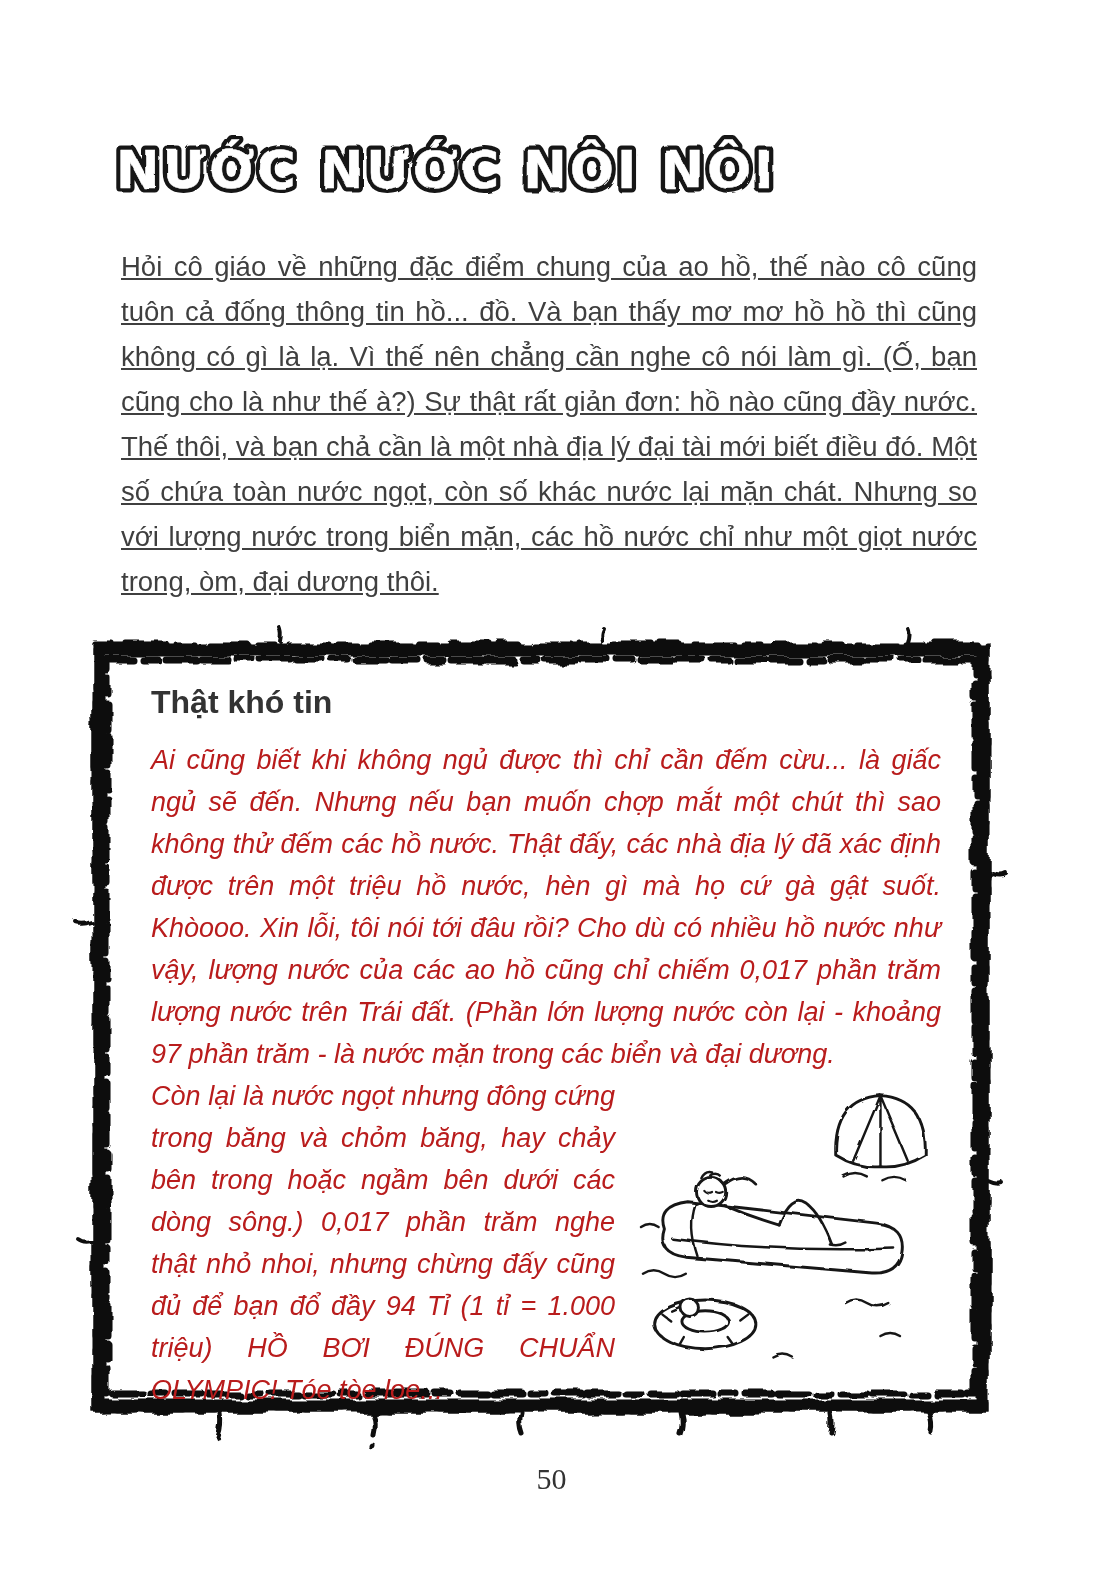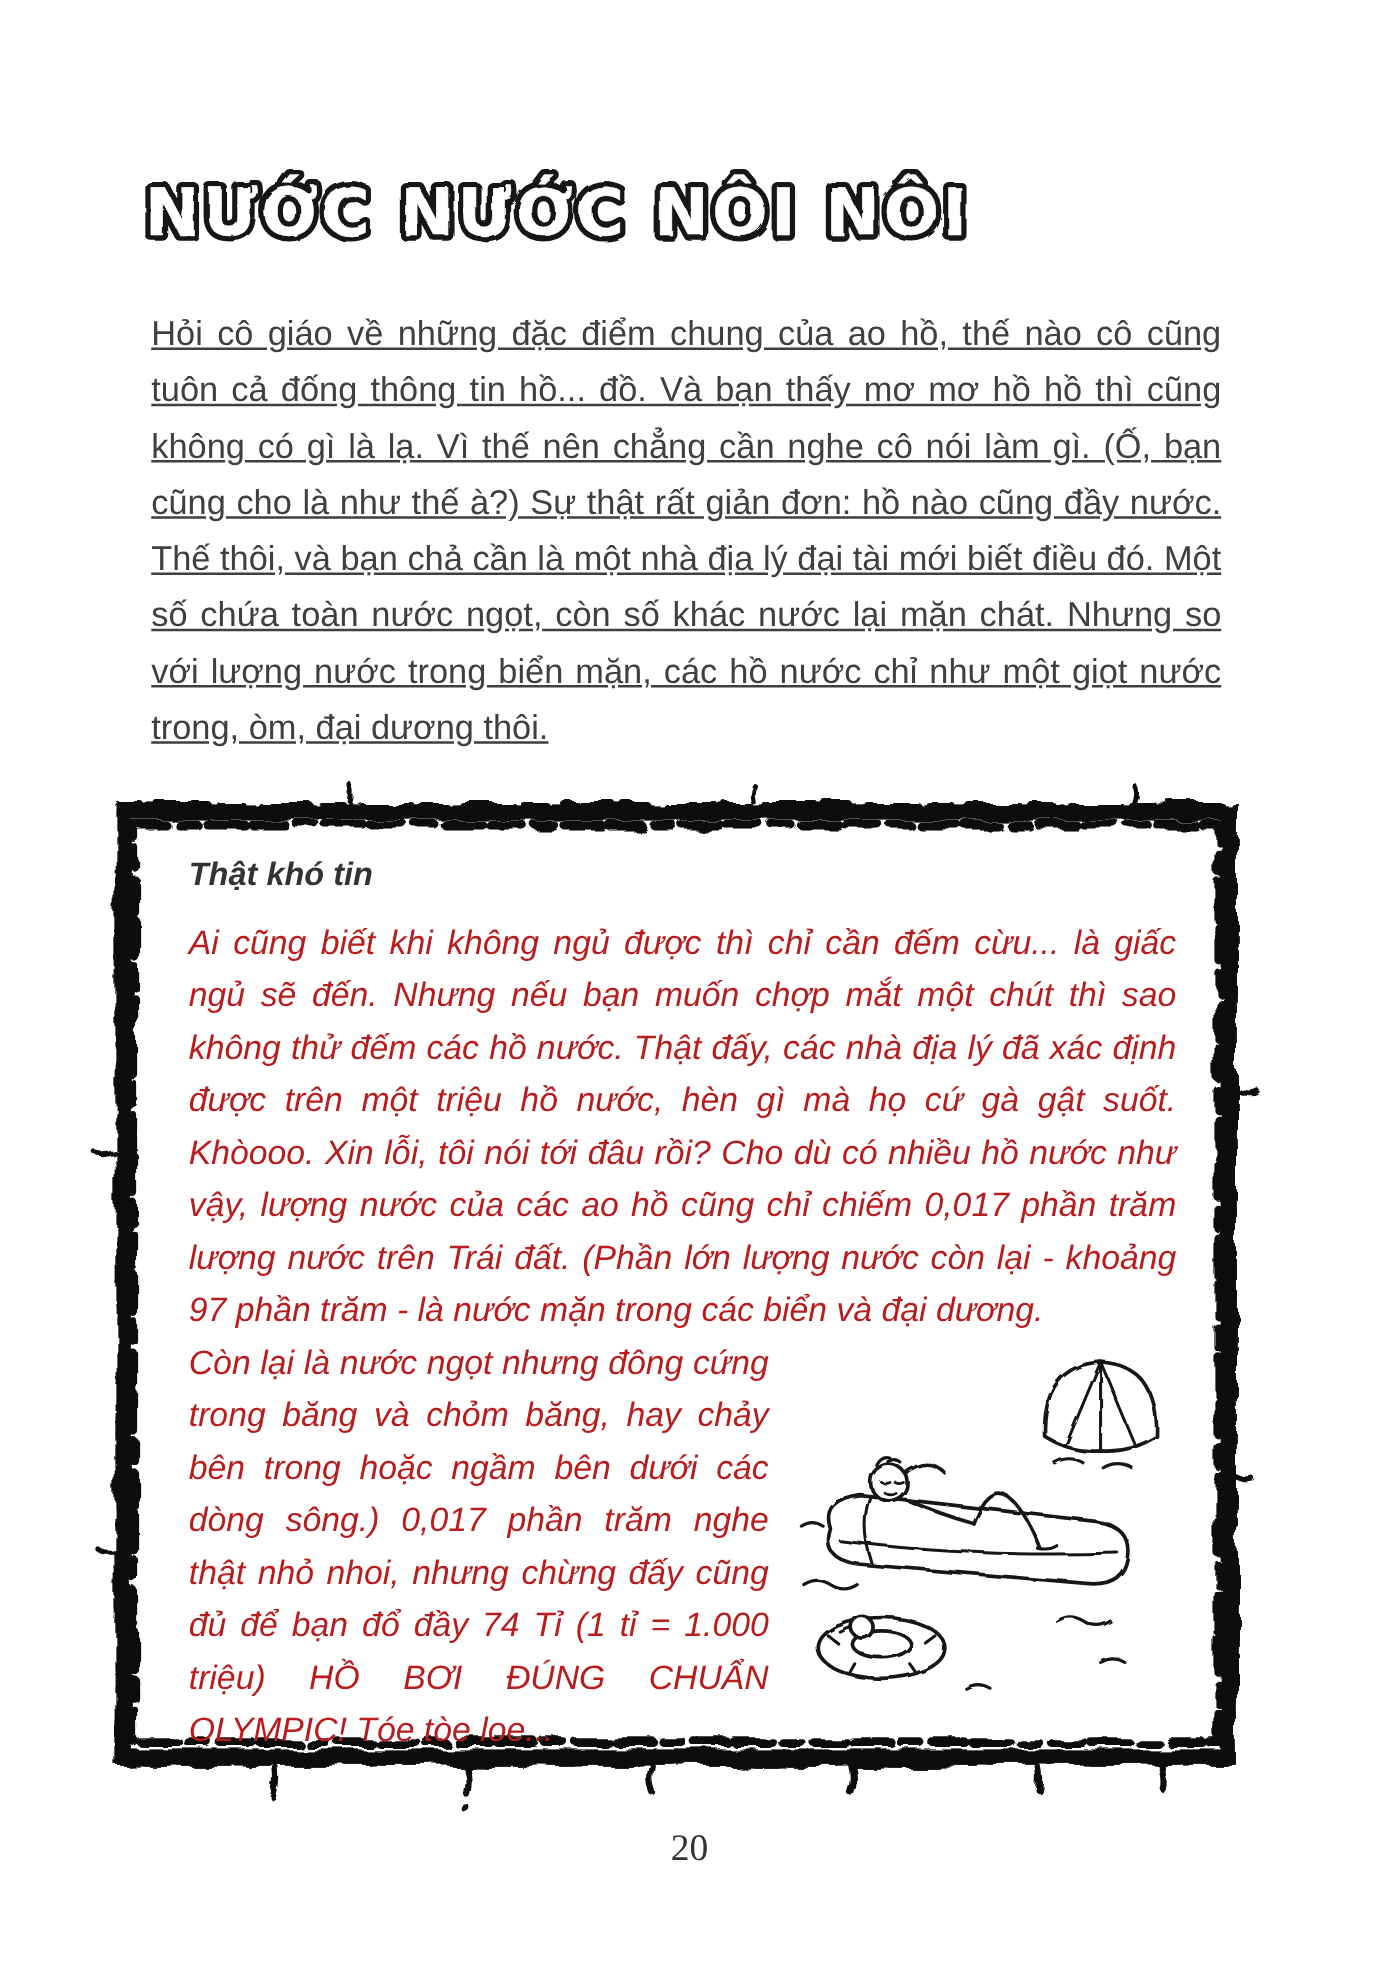--- a/index.html
+++ b/index.html
@@ -36,21 +36,21 @@
   .factbox { position: absolute; left: 95px; top: 646px; width: 892px; height: 766px; }
   .factbox-border {
     position: absolute; left: -24px; top: -24px;
     width: 940px; height: 812px; overflow: visible; pointer-events: none;
   }
   .factbox-inner {
     position: absolute; left: 56px; right: 46px; top: 38px; bottom: 28px;
   }
   .fb-heading {
     margin: 0 0 18px 0;
-    font-style: italic; font-weight: 700; font-size: 26px; color: #333333;
+    font-weight: 700; font-size: 32px; color: #333333;
   }
   .fb-text {
     margin: 0;
     font-style: italic; font-size: 27px; line-height: 42px;
     text-align: justify; color: #b91c1c;
   }
   .fb-flow::after { content: ""; display: block; clear: both; }
   .illus {
     float: right; width: 306px; height: 292px;
     margin: 6px 0 8px 20px;
@@ -156,20 +156,20 @@
               <ellipse cx="70" cy="247" rx="24" ry="11" fill="#ffffff"></ellipse>
               <circle cx="54" cy="233" r="9" fill="#ffffff"></circle>
               <path d="M45,233 l-9,4" stroke-width="2.5"></path>
               <path d="M26,240 l8,6 M114,240 l-8,6 M44,270 l4,-7 M98,270 l-5,-7" stroke-width="2.5"></path>
 
               <path d="M6,198 q11,-7 22,0 q11,7 22,0 M214,228 q11,-7 22,0 q11,7 22,0 M140,284 q10,-6 20,0 M250,262 q10,-6 20,0 M4,150 q9,-6 18,0" stroke-width="2.5"></path>
             </g>
           </svg>
         </div>
 
-        <p class="fb-text">Còn lại là nước ngọt nhưng đông cứng trong băng và chỏm băng, hay chảy bên trong hoặc ngầm bên dưới các dòng sông.) 0,017 phần trăm nghe thật nhỏ nhoi, nhưng chừng đấy cũng đủ để bạn đổ đầy 74 Tỉ (1 tỉ = 1.000 triệu) HỒ BƠI ĐÚNG CHUẨN OLYMPIC! Tóe tòe loe...</p>
+        <p class="fb-text">Còn lại là nước ngọt nhưng đông cứng trong băng và chỏm băng, hay chảy bên trong hoặc ngầm bên dưới các dòng sông.) 0,017 phần trăm nghe thật nhỏ nhoi, nhưng chừng đấy cũng đủ để bạn đổ đầy 94 Tỉ (1 tỉ = 1.000 triệu) HỒ BƠI ĐÚNG CHUẨN OLYMPIC! Tóe tòe loe...</p>
       </div>
     </div>
   </section>
 
-  <div class="pageno">20</div>
+  <div class="pageno">50</div>
 
 </div>
 
 </body></html>

